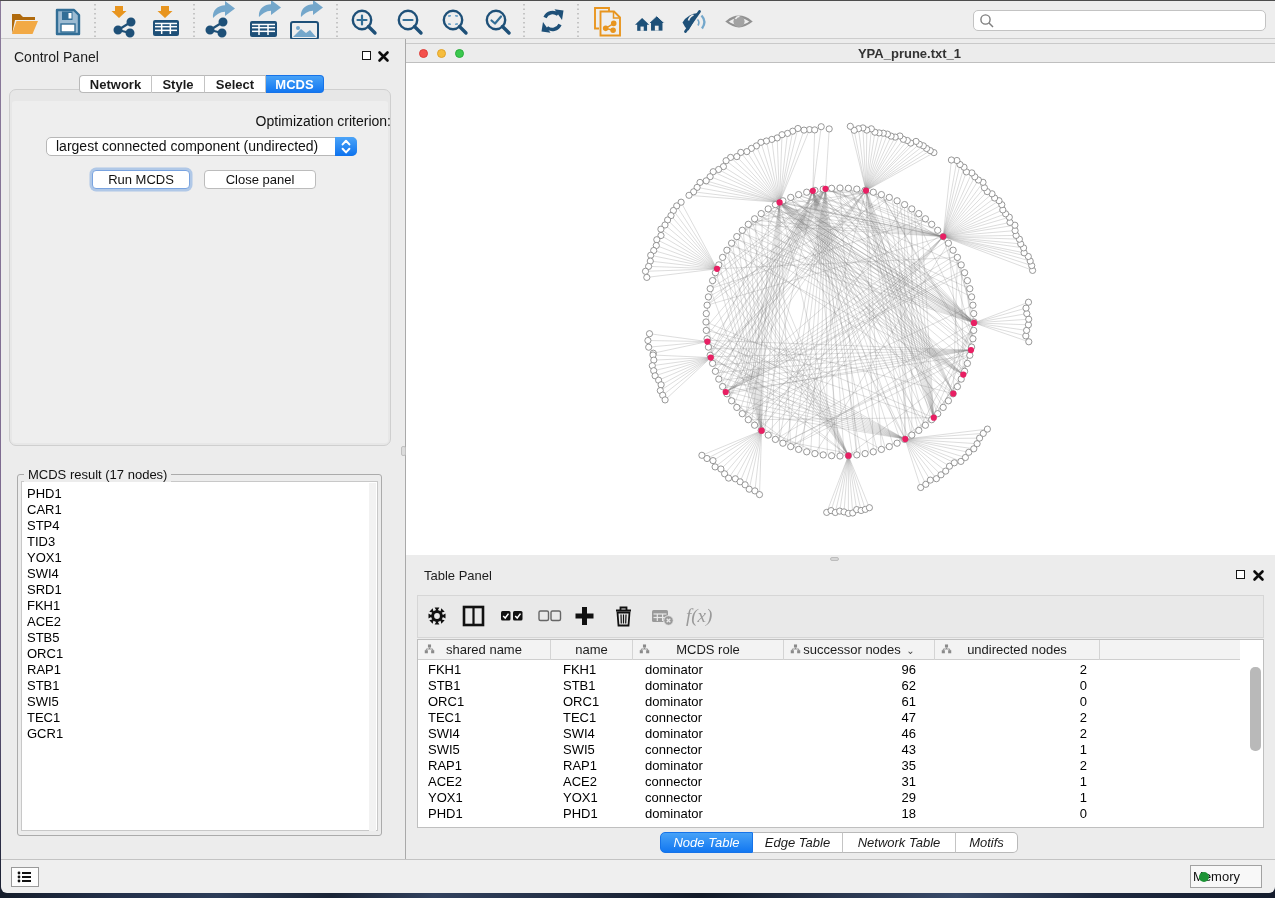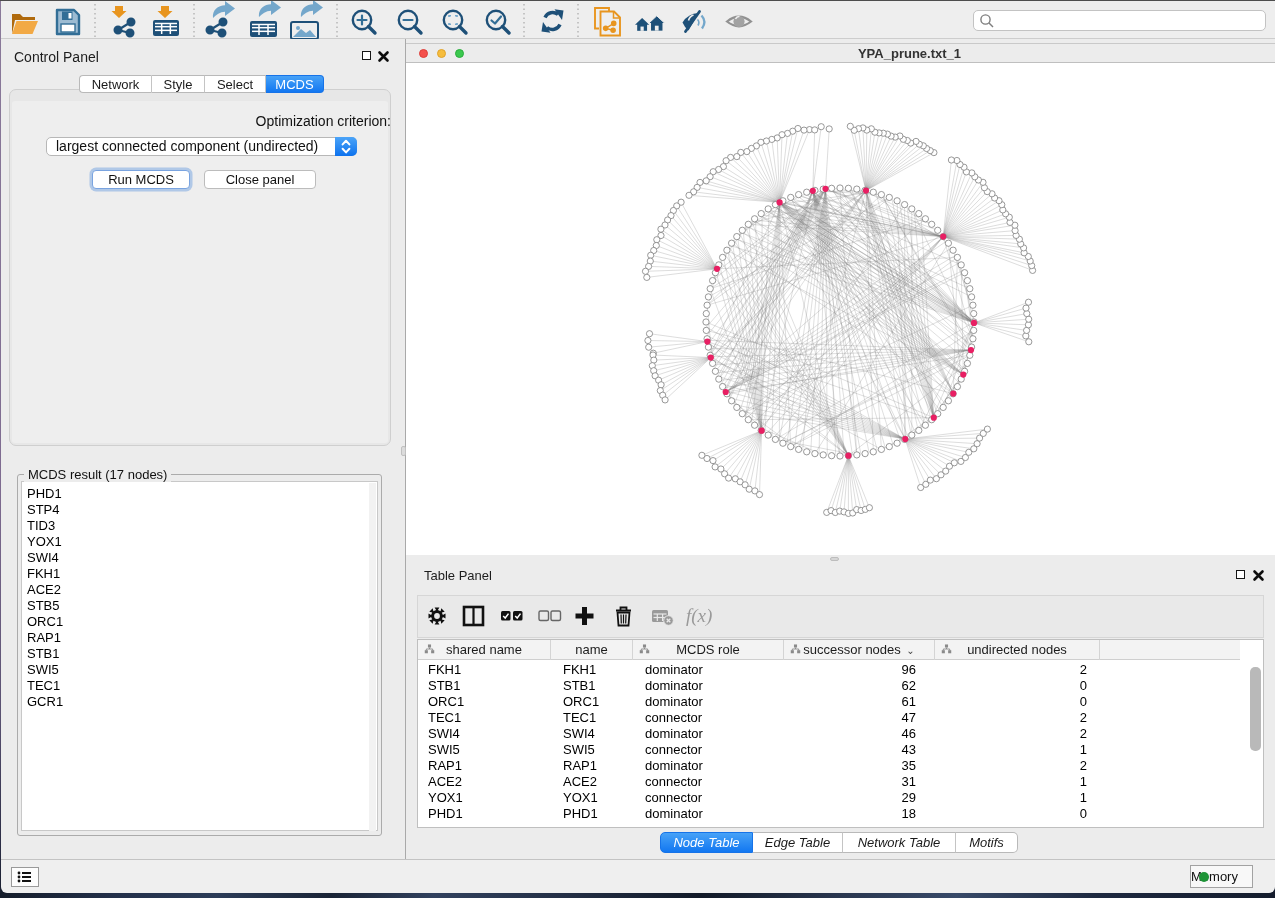--- a/index.html
+++ b/index.html
@@ -17,21 +17,21 @@
 
 #toolbar { left:1px; top:1px; width:1274px; height:38px; background:#eeeeee; border-bottom:1px solid #cdcdcd; }
 #searchbox { left:973px; top:10px; width:293px; height:21px; background:#fff; border:1px solid #c3c3c3; border-radius:5px; }
 
 
 #cp { left:1px; top:39px; width:405px; height:820px; background:#ececec; border-right:1px solid #a9a9a9; }
 #cp-title { left:14px; top:49px; font-size:14px; color:#1d1d1d; }
 #cp-panel { left:9px; top:89px; width:382px; height:357px; background:#e7e7e7; border:1px solid #cfcfcf; border-radius:7px; }
 #cp-panel-in { left:12px; top:101px; width:376px; height:342px; background:#eeeeee; border-radius:3px; }
 #tabs { left:79px; top:75px; height:18px; display:flex; }
-.seg { height:18px; line-height:17px; background:#fff; border-top:1px solid #b9b9b9; border-bottom:1px solid #b9b9b9; border-right:1px solid #c4c4c4; text-align:center; font-size:13px; color:#1a1a1a; }
+.seg { height:18px; line-height:17px; background:#fff; border-top:1px solid #b9b9b9; border-bottom:1px solid #b9b9b9; border-right:1px solid #c4c4c4; text-align:center; font-size:13px; color:#1a1a1a;font-weight:bold; }
 .seg.first { border-left:1px solid #b9b9b9; border-radius:4px 0 0 4px; }
 .seg.last { border-right:1px solid #b9b9b9; border-radius:0 4px 4px 0; }
 .seg.sel { background:linear-gradient(#47a2f7,#1277f1); color:#fff; border-color:#1673e8; }
 #optlabel { left:9px; top:113px; width:382px; text-align:right; font-size:14px; color:#111; }
 #combo { left:46px; top:137px; width:311px; height:19px; background:#fff; border:1px solid #b7b7b7; border-radius:5px; font-size:14px; color:#111; line-height:17px; padding-left:9px; }
 #combocap { right:-1px; top:-1px; width:22px; height:19px; background:linear-gradient(#4ba4f8,#0d72ee); border-radius:0 5px 5px 0; position:absolute; }
 .btn { position:absolute; height:19px; background:#fff; border:1px solid #bcbcbc; border-radius:4px; font-size:13px; color:#111; text-align:center; line-height:17px; }
 #btnrun { left:92px; top:170px; width:98px; border:1px solid #7aa4e0; box-shadow:0 0 0 2.5px rgba(125,170,225,0.55); }
 #btnclose { left:204px; top:170px; width:112px; }
 #groupbox { left:17px; top:474px; width:365px; height:362px; border:1px solid #ababab; border-radius:3px; }
@@ -62,21 +62,21 @@
 .td { position:absolute; height:16px; line-height:16px; font-size:13px; color:#000; }
 #vscroll { position:absolute; right:2px; top:27px; width:11px; height:84px; background:#b9b9b9; border-radius:5px; }
 #tptabs { left:254px; top:270px; position:absolute; display:flex; height:21px; }
 .seg2 { height:21px; line-height:20px; background:#fff; border-top:1px solid #b9b9b9; border-bottom:1px solid #b9b9b9; border-right:1px solid #c4c4c4; text-align:center; font-size:13px; color:#1a1a1a;font-style:italic; }
 .seg2.first { border-left:1px solid #b9b9b9; border-radius:5px 0 0 5px; }
 .seg2.last { border-right:1px solid #b9b9b9; border-radius:0 5px 5px 0; }
 .seg2.sel { background:linear-gradient(#47a2f7,#1277f1); color:#fff; border-color:#1673e8; }
 
 
 #sb-lbtn { left:11px; top:867px; width:28px; height:20px; background:#fdfdfd; border:1px solid #999; }
-#sb-mem { left:1190px; top:865px; width:63px; height:23px; background:#f8f8f8; border:1px solid #a2a2a2; font-size:13px; color:#111; text-align:right; line-height:21px; padding-right:21px; }
+#sb-mem { left:1190px; top:865px; width:72px; height:23px; background:#f8f8f8; border:1px solid #a2a2a2; font-size:13px; color:#111; text-align:right; line-height:21px; padding-right:21px; }
 #sb-mem .gdot { position:absolute; left:8px; top:6px; width:10px; height:10px; border-radius:50%; background:#1d9336; }
 </style>
 </head>
 <body>
 <div class="abs" id="wall"></div>
 <div class="abs" id="winbottom"></div>
 <div class="abs" id="topline"></div>
 <div class="abs" id="leftedge"></div>
 
 <div class="abs" id="toolbar"></div>
@@ -218,24 +218,26 @@
   <div id="combocap"><svg width="22" height="19" viewBox="0 0 22 19">
         <path d="M7.6 7.4 L11 3.8 L14.4 7.4" fill="none" stroke="#fff" stroke-width="2" stroke-linecap="round" stroke-linejoin="round"></path>
         <path d="M7.6 11.8 L11 15.4 L14.4 11.8" fill="none" stroke="#fff" stroke-width="2" stroke-linecap="round" stroke-linejoin="round"></path>
       </svg></div>
 </div>
 <div class="btn" id="btnrun">Run MCDS</div>
 <div class="btn" id="btnclose">Close panel</div>
 <div class="abs" id="groupbox">
   <div id="mcdslist">
     <div class="row">PHD1</div>
+      <div class="row">CAR1</div>
       <div class="row">STP4</div>
     <div class="row">TID3</div>
       <div class="row">YOX1</div>
       <div class="row">SWI4</div>
+    <div class="row">SRD1</div>
       <div class="row">FKH1</div>
     <div class="row">ACE2</div>
       <div class="row">STB5</div>
       <div class="row">ORC1</div>
     <div class="row">RAP1</div>
       <div class="row">STB1</div>
       <div class="row">SWI5</div>
     <div class="row">TEC1</div>
       <div class="row">GCR1</div>
     <div id="mcdstrack"></div>

